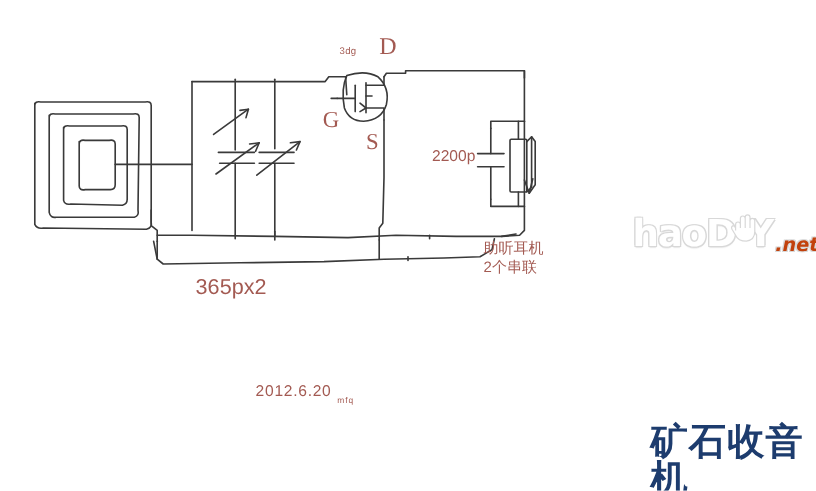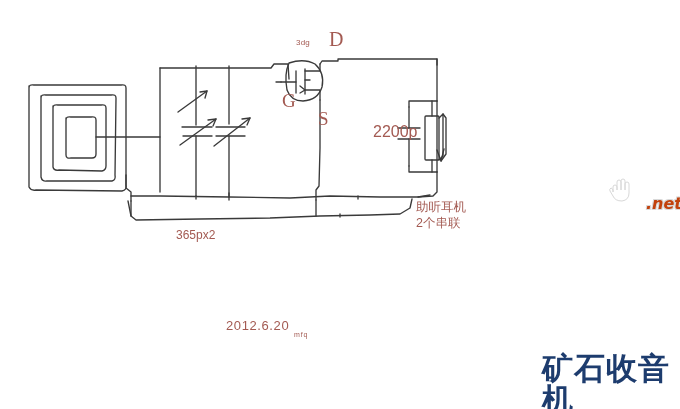--- a/index.html
+++ b/index.html
@@ -24,21 +24,20 @@
     top: 0;
     width: 680px;
     height: 409px;
   }
   .lbl {
     position: absolute;
     color: #a35a52;
     font-family: "Liberation Sans", sans-serif;
     white-space: pre;
     line-height: 1.15;
-    margin-left: 13px;
   }
   #lbl-3dg {
     left: 283px;
     top: 38px;
     font-size: 8px;
     letter-spacing: 0.2px;
   }
   #lbl-d {
     left: 316px;
     top: 28px;
@@ -53,26 +52,26 @@
   }
   #lbl-s {
     left: 305px;
     top: 108px;
     font-size: 19px;
     font-family: "Liberation Serif", serif;
   }
   #lbl-2200p {
     left: 360px;
     top: 123px;
-    font-size: 16px;
+    font-size: 13px;
   }
   #lbl-365 {
     left: 163px;
     top: 229px;
-    font-size: 12px;
+    font-size: 18px;
   }
   #lbl-earphone {
     left: 403px;
     top: 200px;
     font-size: 12.5px;
     font-weight: normal;
     line-height: 1.25;
   }
   #lbl-title {
     left: 156px;
@@ -290,20 +289,21 @@
 
   <div class="lbl" id="lbl-earphone">助听耳机
 2个串联</div>
 
 
   <div class="lbl" id="lbl-date">2012.6.20</div>
 
   <div class="lbl" id="lbl-sig">mfq</div>
 
   <div id="watermark">
+    <div class="wm-text">haoD Y</div>
     <svg class="wm-hand" viewBox="0 0 26 26">
       <g fill="#ffffff" stroke="#d8d8d8" stroke-width="1">
         <path d="M6,14 L6,9 Q6,7 8,7 Q10,7 10,9 L10,12 L10,4 Q10,2 12,2 Q14,2 14,4 L14,12 L14,3
                  Q14,1 16,1 Q18,1 18,3 L18,12 L18,6 Q18,4 20,4 Q22,4 22,6 L22,15
                  Q22,22 15,23 Q8,23 6,18 L3,13 Q2,11 4,10 Q5,10 6,12 Z"></path>
       </g>
     </svg>
     <div class="wm-suffix">.net</div>
   </div>
 

